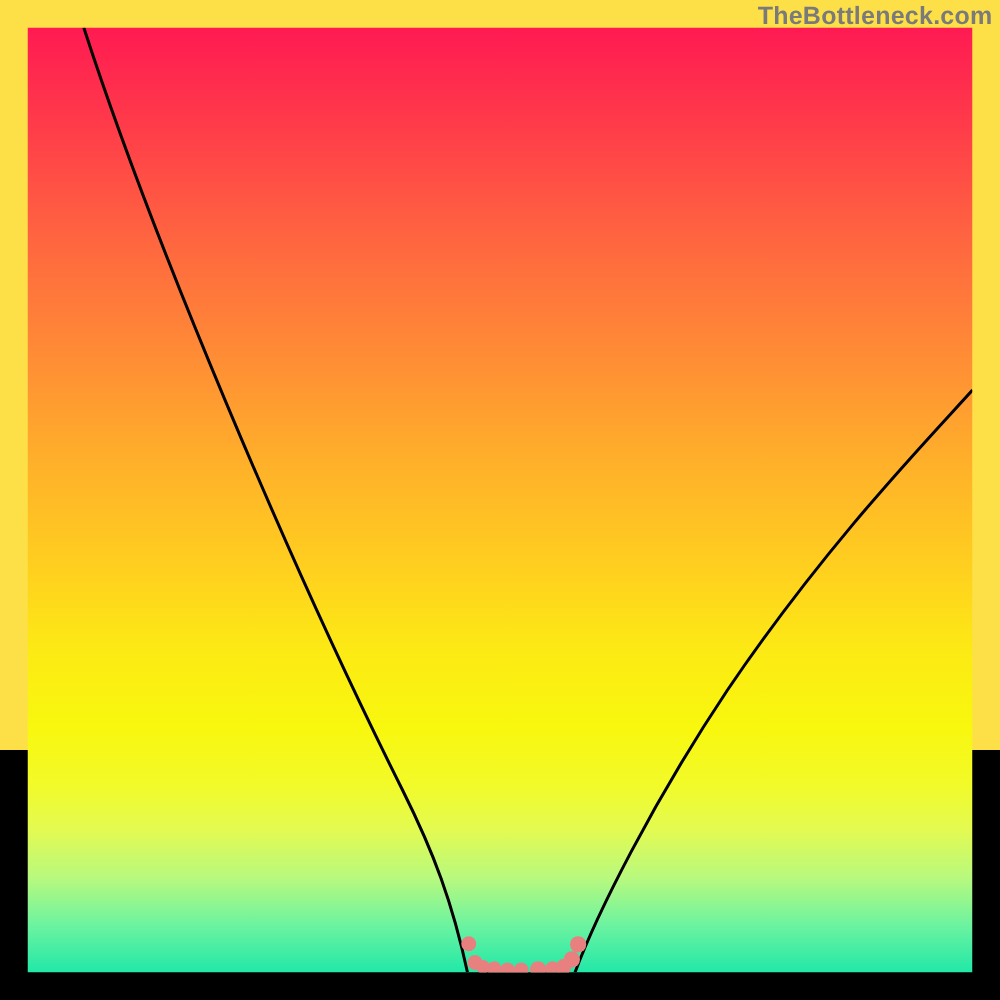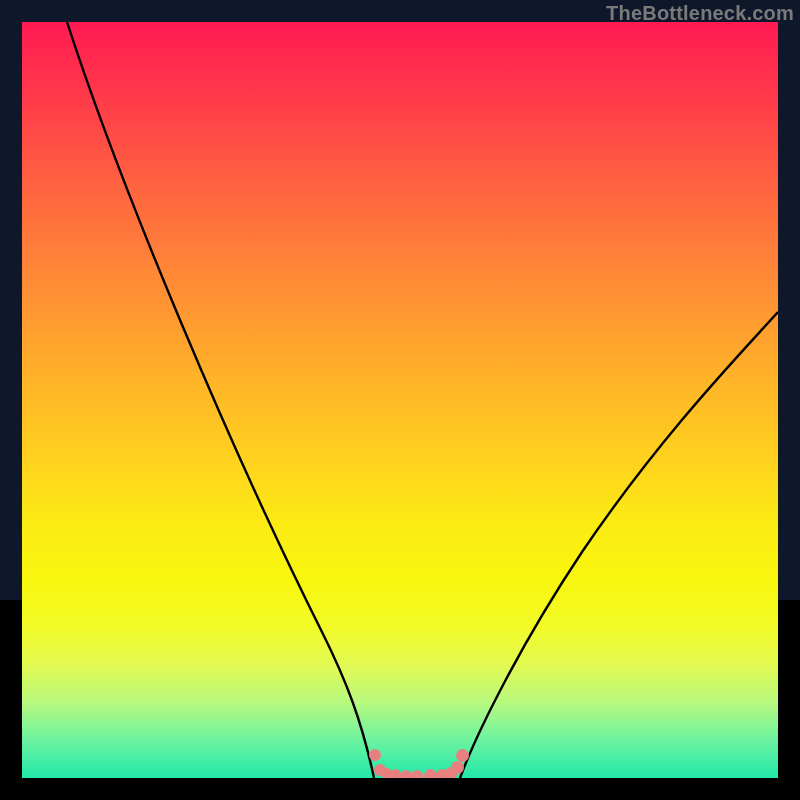--- a/index.html
+++ b/index.html
@@ -9,21 +9,21 @@
     height: 800px;
     background: #000;
     overflow: hidden;
   }
   .frame {
     position: absolute;
     left: 0;
     top: 0;
     width: 800px;
     height: 600px;
-    background: #0f172a;
+    background: #fde047;
   }
   .plot {
     position: absolute;
     left: 22px;
     top: 22px;
     width: 756px;
     height: 756px;
     overflow: hidden;
   }
   .gradient {

